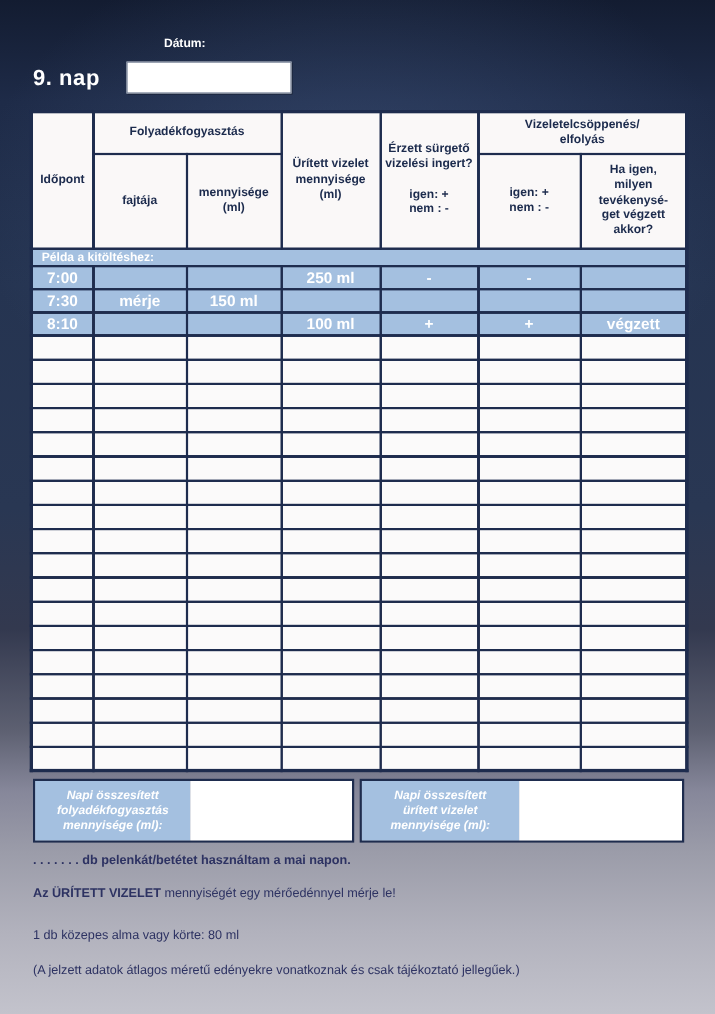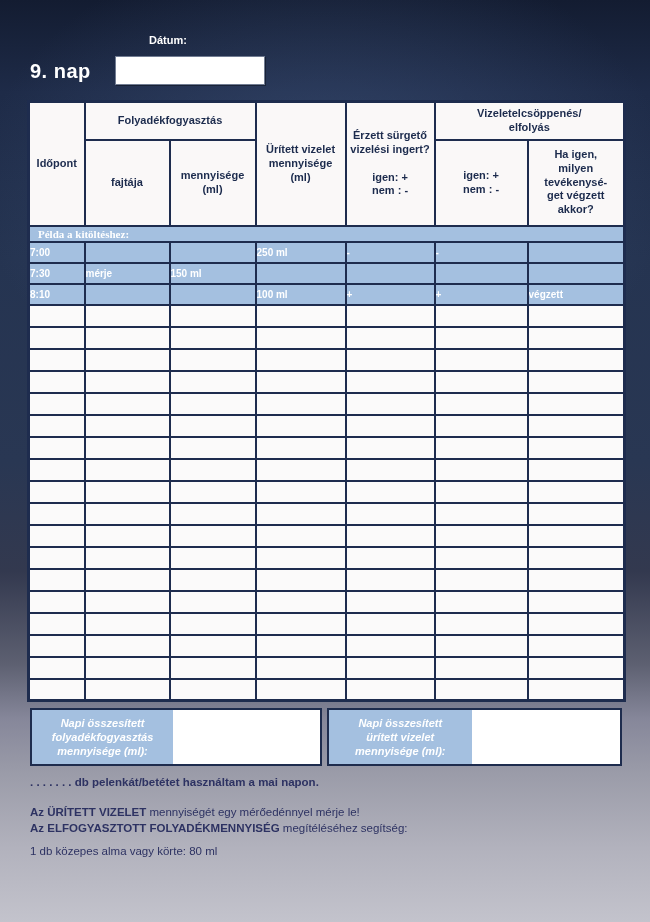--- a/index.html
+++ b/index.html
@@ -65,28 +65,28 @@
   tr.group-row { height: 38px; }
   tr.subhead-row { height: 86px; }
   tr.example-label-row td {
     background: var(--light-blue);
     color: #ffffff;
     font-weight: bold;
     font-size: 11px;
     text-align: left;
     padding: 1px 0 1px 8px;
     height: 16px;
-    font-family: Liberation Serif, serif;
   }
   tr.example-row { height: 21px; }
   tr.example-row td {
     background: var(--light-blue);
     color: #ffffff;
     font-weight: bold;
-    font-size: 10px;
+    font-size: 14px;
+    text-align: center;
     vertical-align: middle;
   }
   tr.entry-row { height: 22px; }
   tr.entry-row td { background: var(--cell-white); }
   .summary-box {
     position: absolute; top: 708px; height: 58px;
     border: 2px solid var(--navy-border);
     display: flex;
     font-style: italic;
   }
@@ -375,16 +375,16 @@
   </div>
   <div class="summary-box right">
     <div class="summary-label">Napi összesített
 ürített vizelet
 mennyisége (ml):</div>
     <div class="summary-input"></div>
   </div>
 
   <div class="footer-line pads-line">. . . . . . .  db pelenkát/betétet használtam a mai napon.</div>
   <div class="footer-line note-1"><span class="bold">Az ÜRÍTETT VIZELET</span><span> mennyiségét egy mérőedénnyel mérje le!</span></div>
-  <div class="footer-line note-2"><span class="bold">Az ELFOGYASZTOTT FOLYADÉKMENNYISÉG</span><span> megítéléséhez segítség:</span></div>
   <div class="footer-line apple">1 db közepes alma vagy körte: 80 ml</div>
+  <div class="footer-line disclaimer">(A jelzett adatok átlagos méretű edényekre vonatkoznak és csak tájékoztató jellegűek.)</div>
 
 </div>
 
 </body></html>

